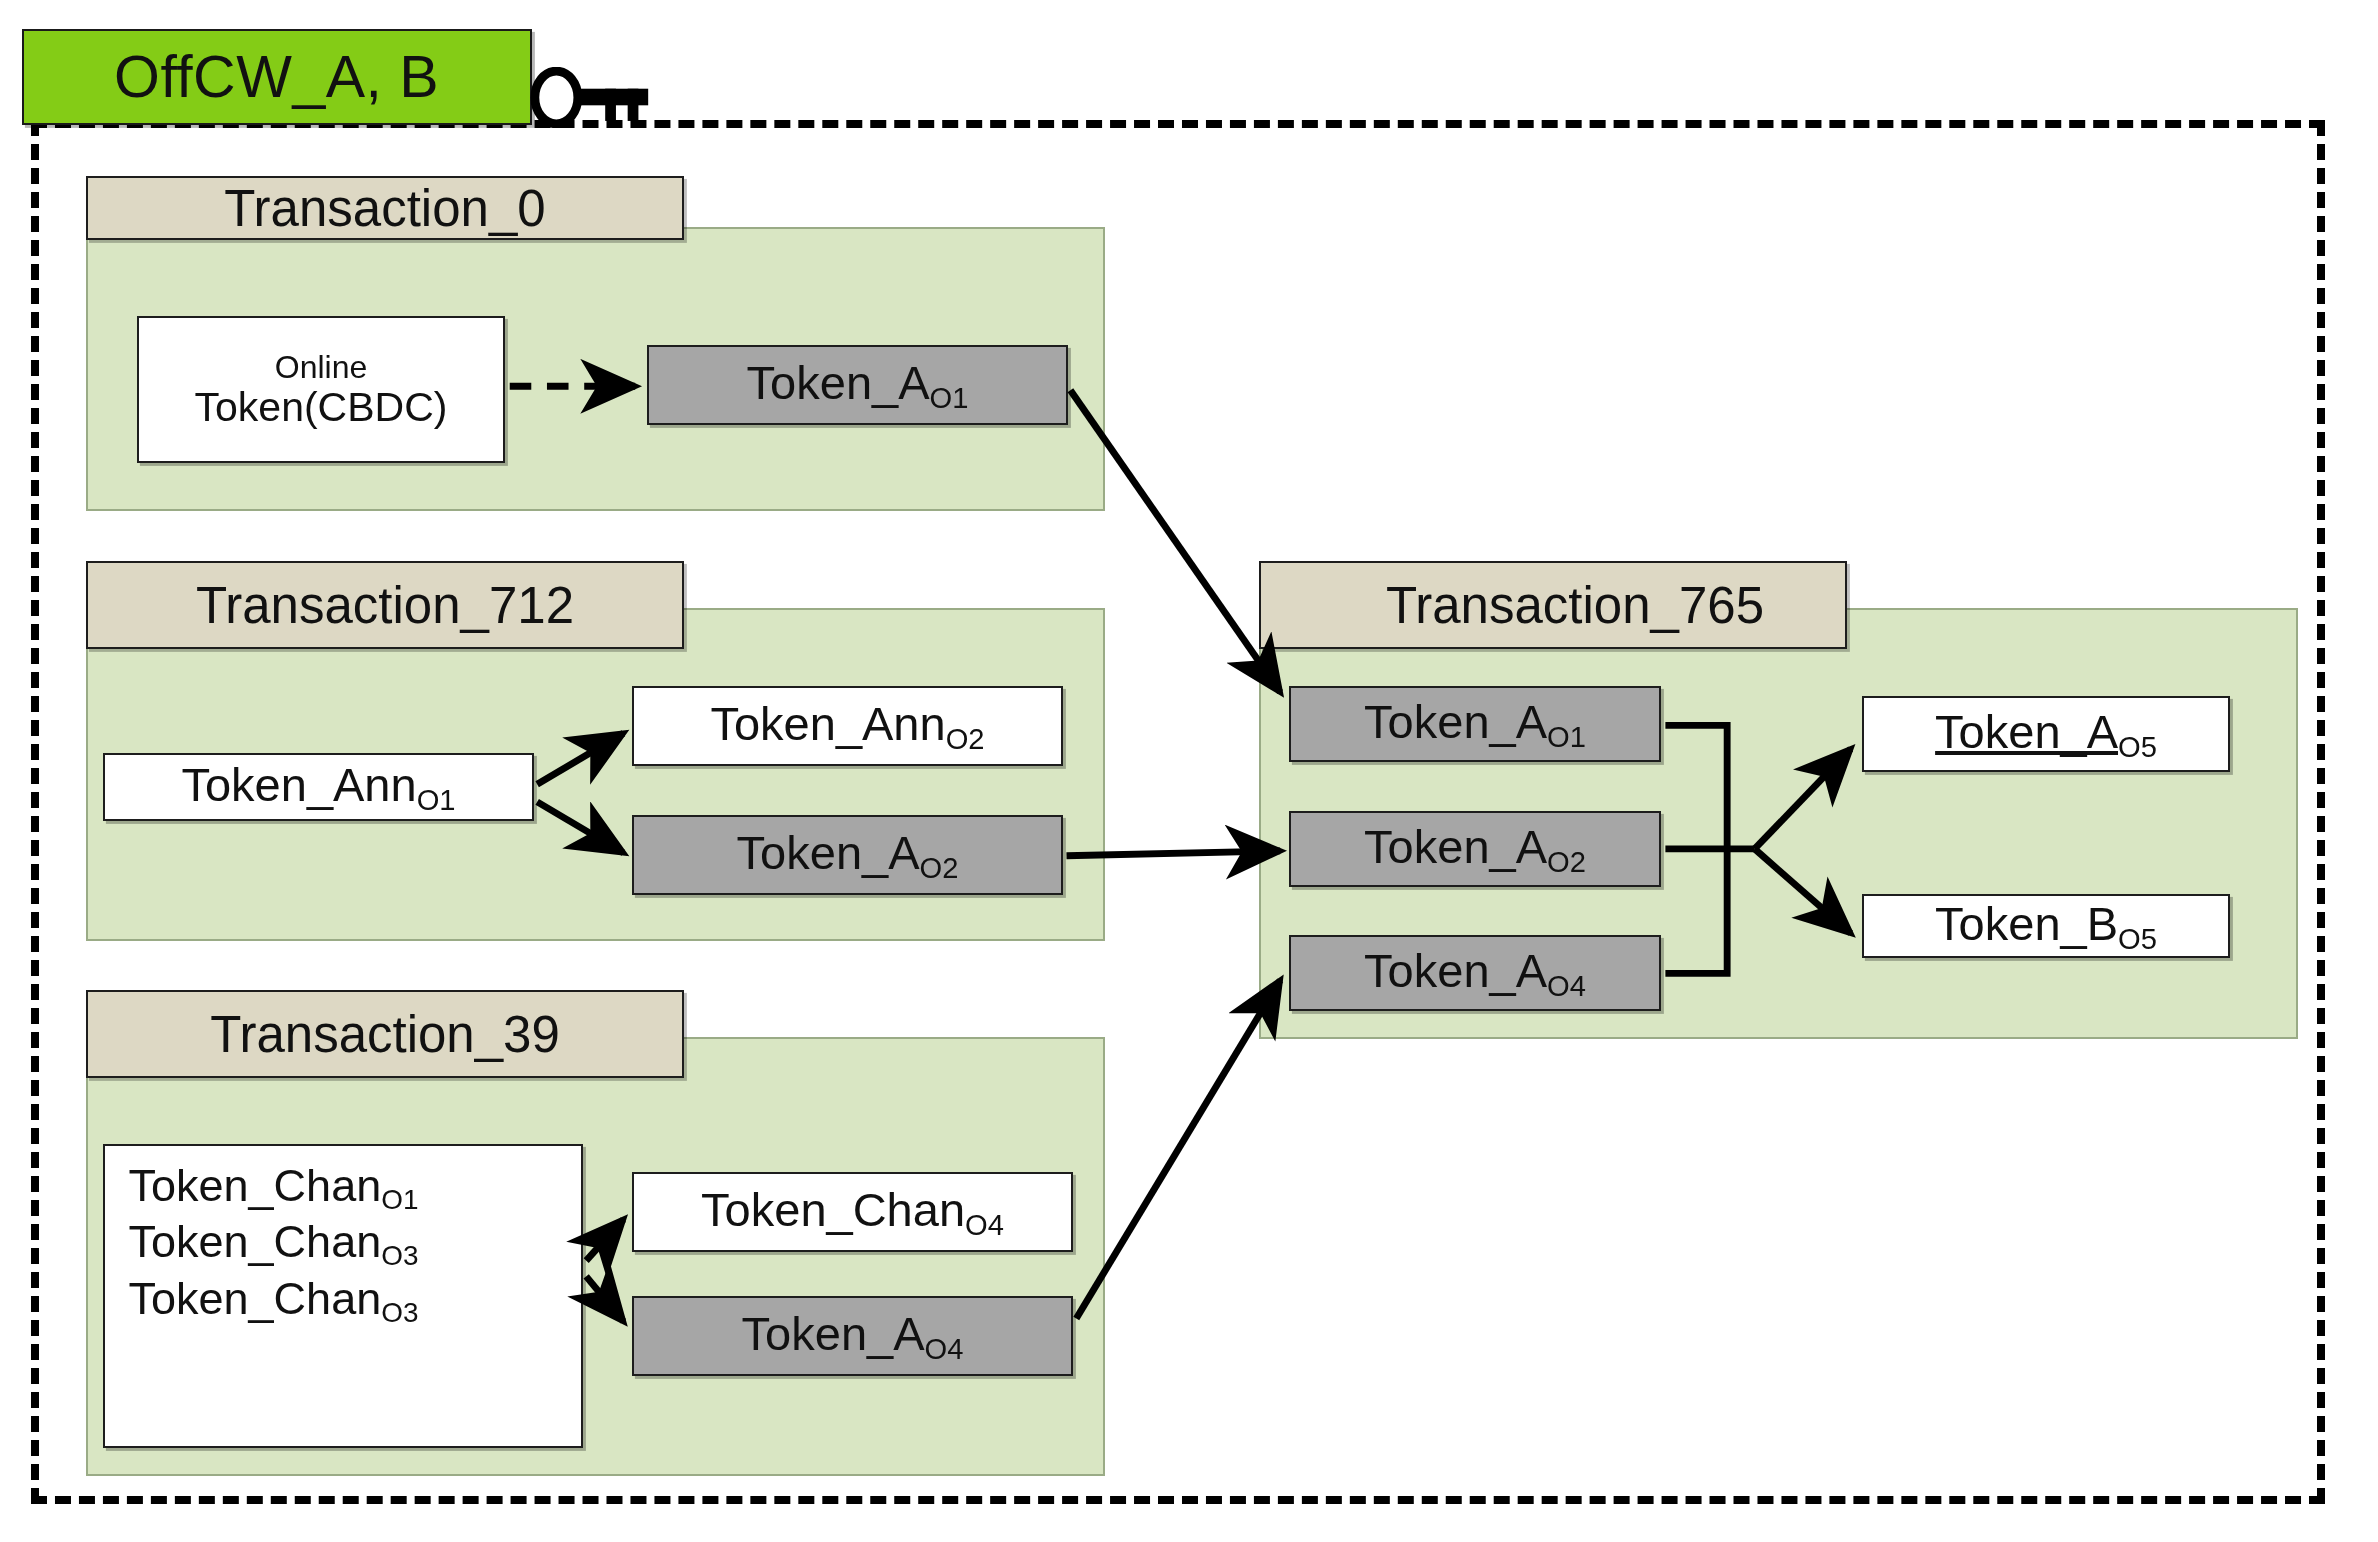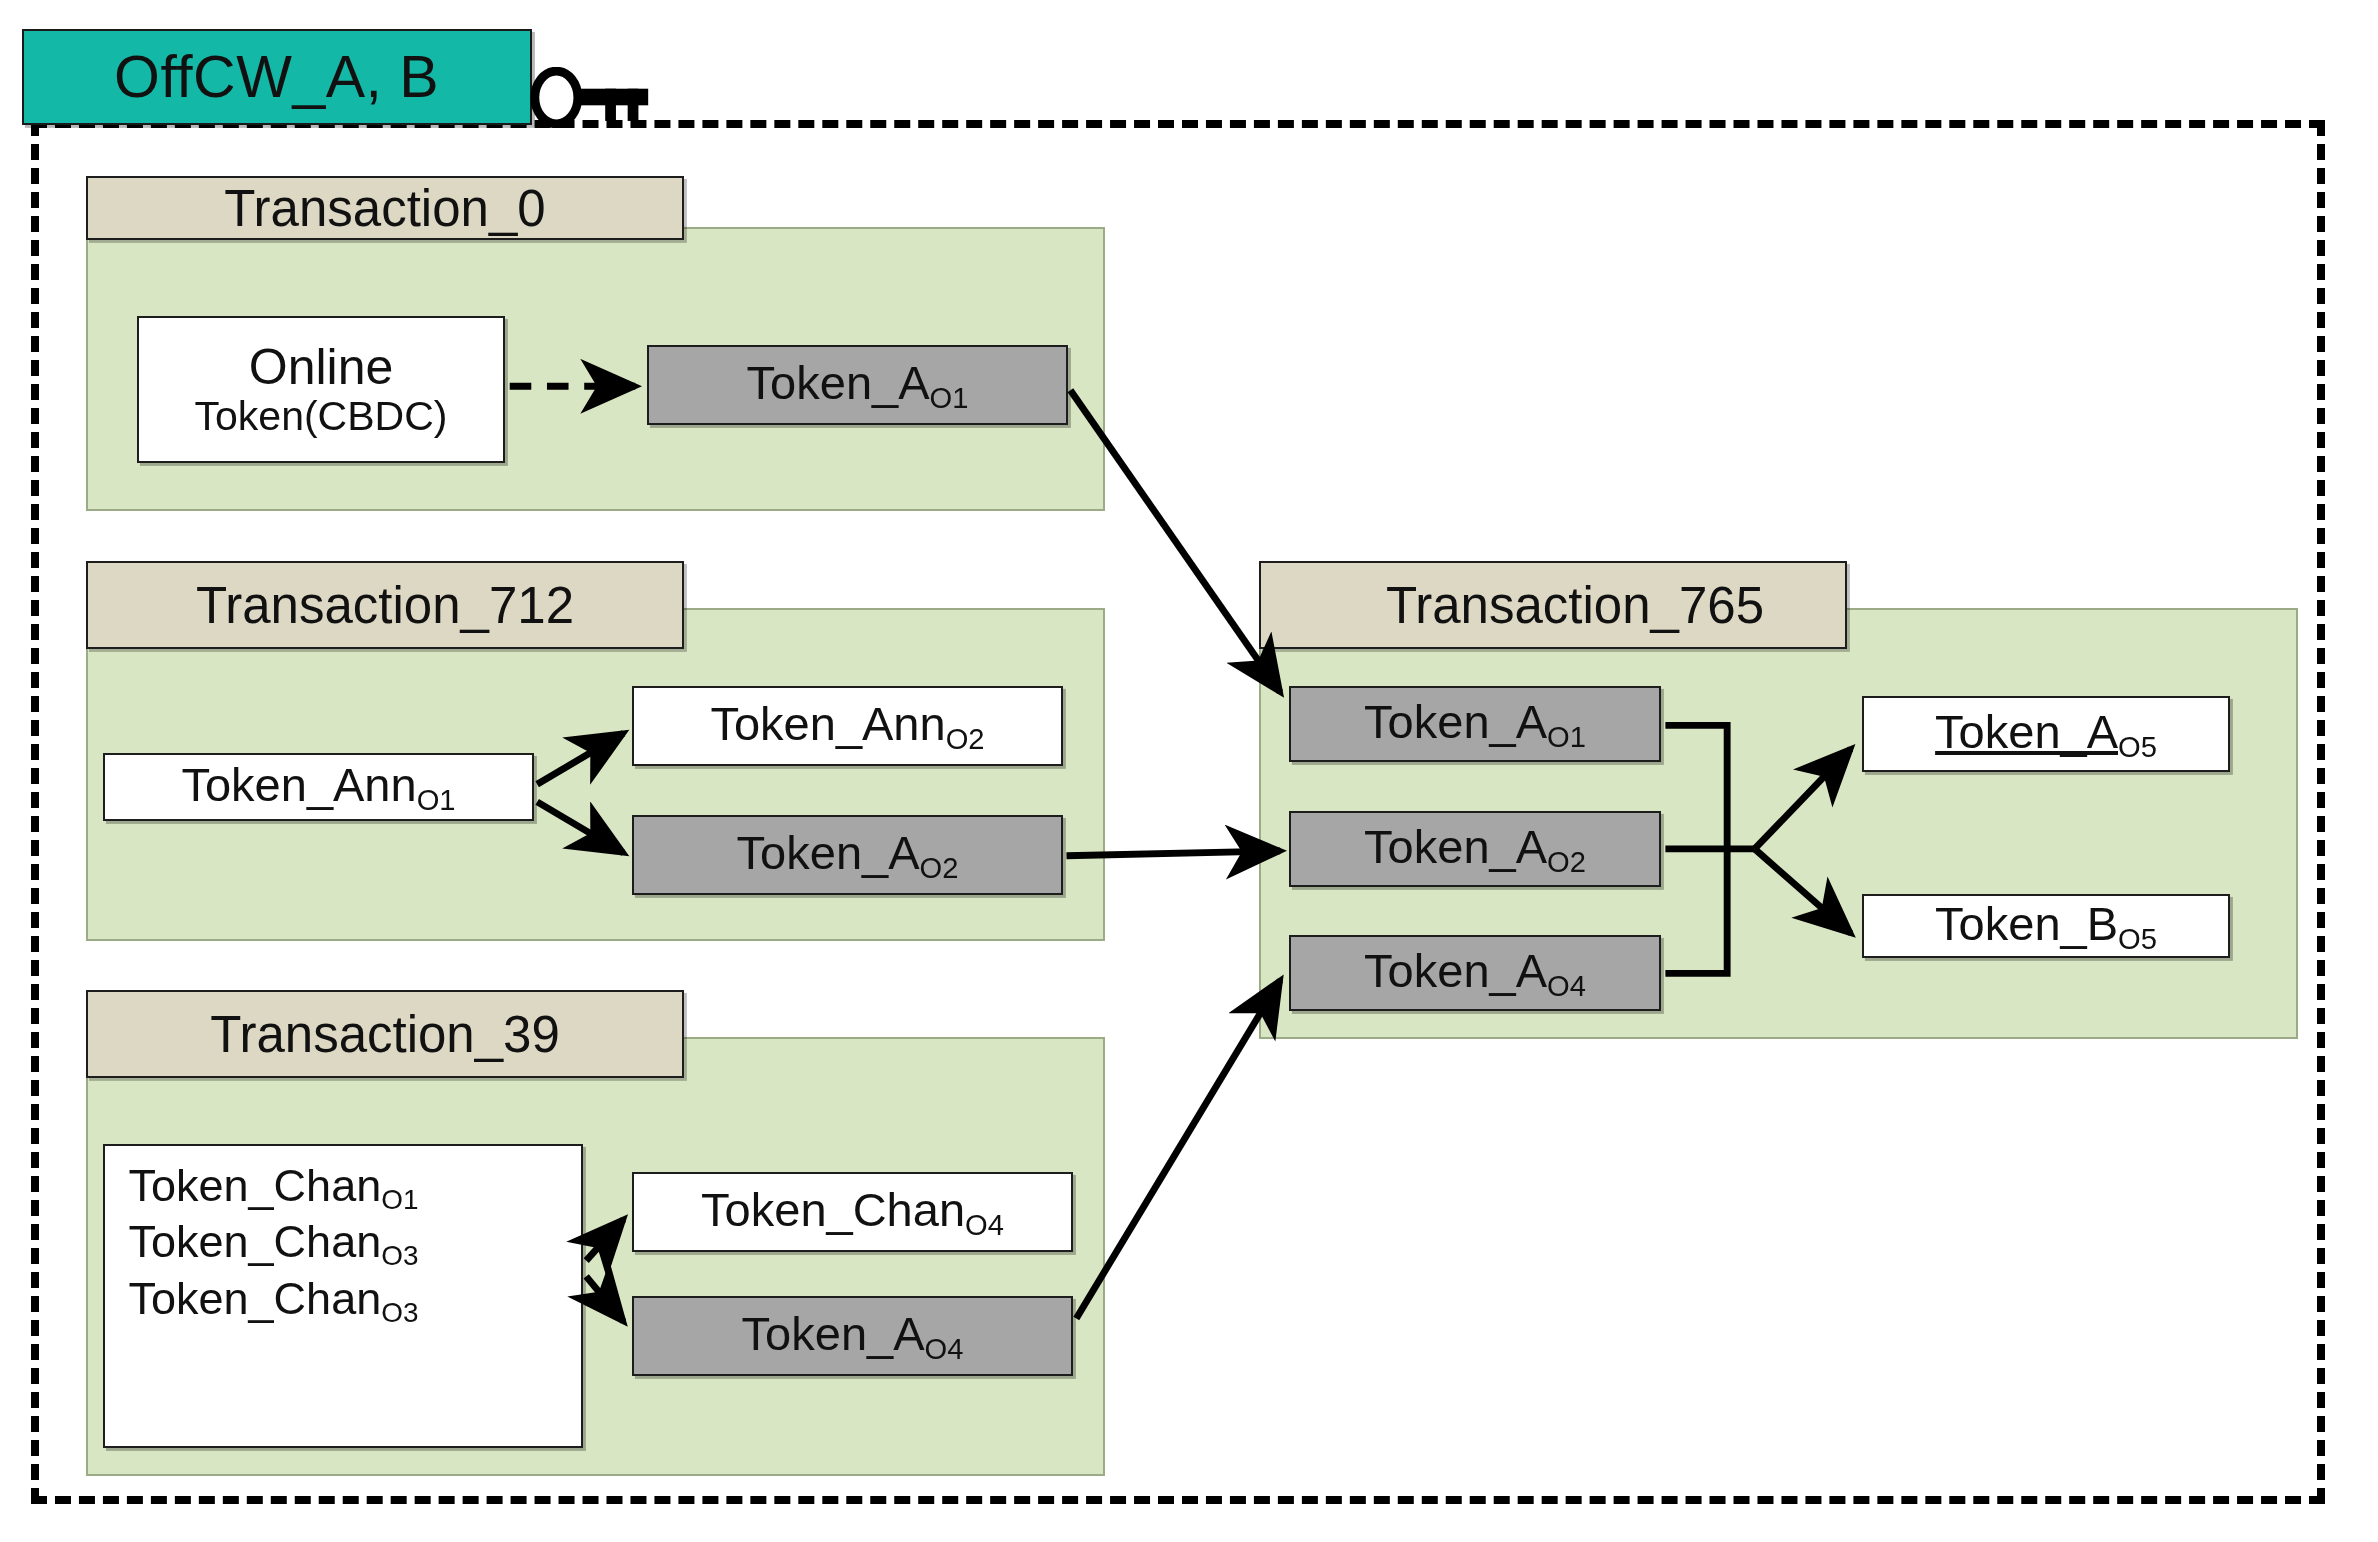--- a/index.html
+++ b/index.html
@@ -19,21 +19,21 @@
     border:8.8px dashed #000;
     box-sizing:border-box;
     background:transparent;
   }
 
   
   .wallet-title{
     position:absolute;
     left:21.6px; top:29px;
     width:510px; height:96px;
-    background:#14b8a6;
+    background:#84cc16;
     border:2.9px solid #1a1a1a;
     box-sizing:border-box;
     box-shadow:2.9px 2.9px 0 rgba(0,0,0,0.28);
     display:flex; align-items:center; justify-content:center;
     font-size:59px; color:#111;
     letter-spacing:0.5px;
     z-index:30;
   }
   .key-icon{
     position:absolute;
@@ -108,21 +108,21 @@
     <rect x="101" y="22" width="11" height="33" fill="#000"></rect>
   </svg>
 
   <div class="tx-group">
     <div class="tx-body" style="left:86px; top:227px; width:1019px; height:284px;"></div>
     <div class="tx-header" style="left:86px; top:176px; width:598px; height:64px;">
       <span>Transaction_0</span>
     </div>
 
     <div class="token white" style="left:137px; top:316px; width:368px; height:147px; flex-direction:column; line-height:1.08;">
-      <span style="font-size:50px;">Online</span>
+      <span style="font-size:32px;">Online</span>
       <span style="font-size:41px;">Token(CBDC)</span>
     </div>
 
     <div class="token gray" style="left:647px; top:345px; width:421px; height:80px;">
       <span><span>Token_A</span><span class="sub">O1</span></span>
     </div>
   </div>
 
   <div class="tx-group">
     <div class="tx-body" style="left:86px; top:608px; width:1019px; height:333px;"></div>

